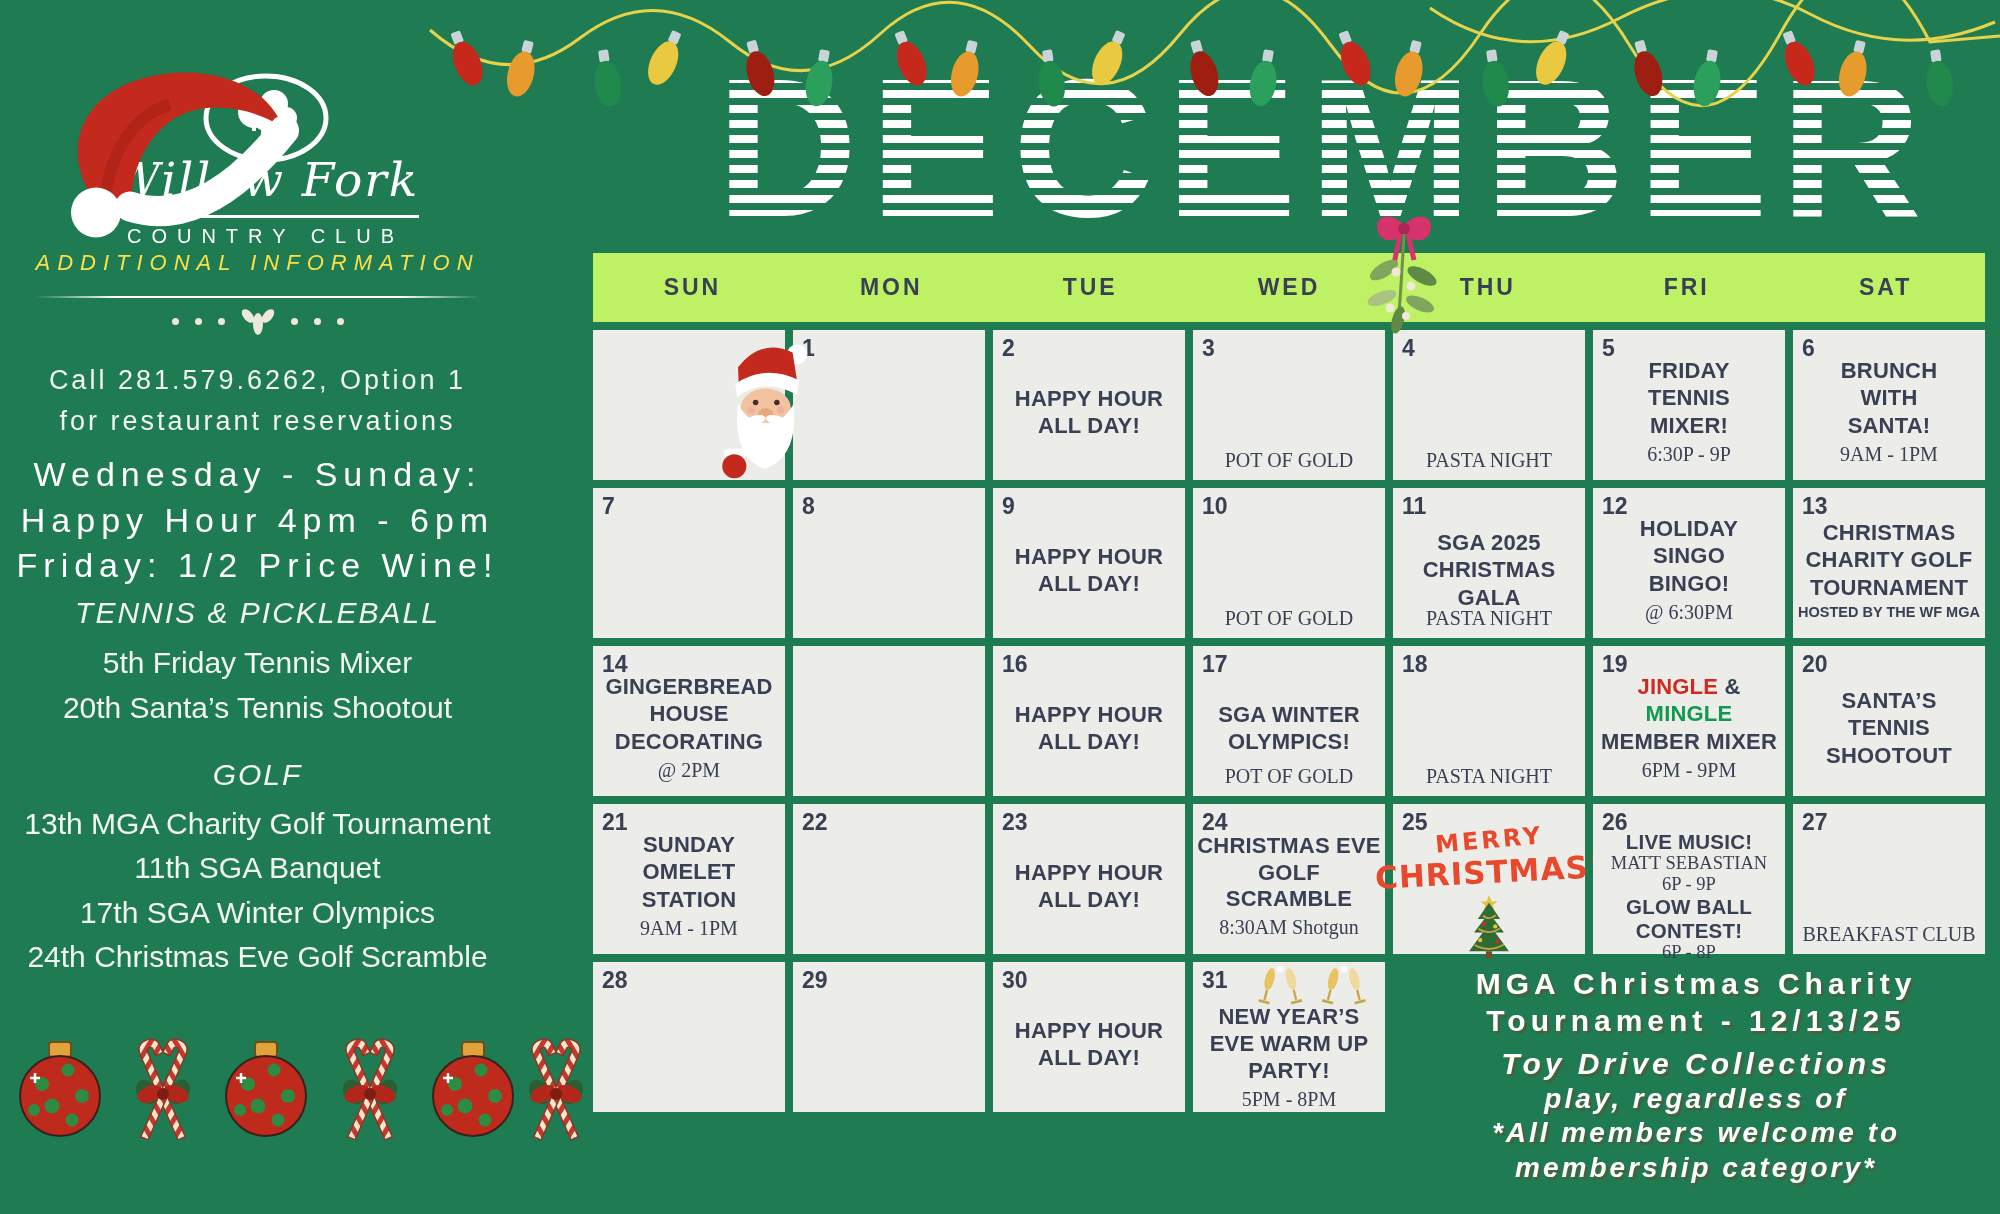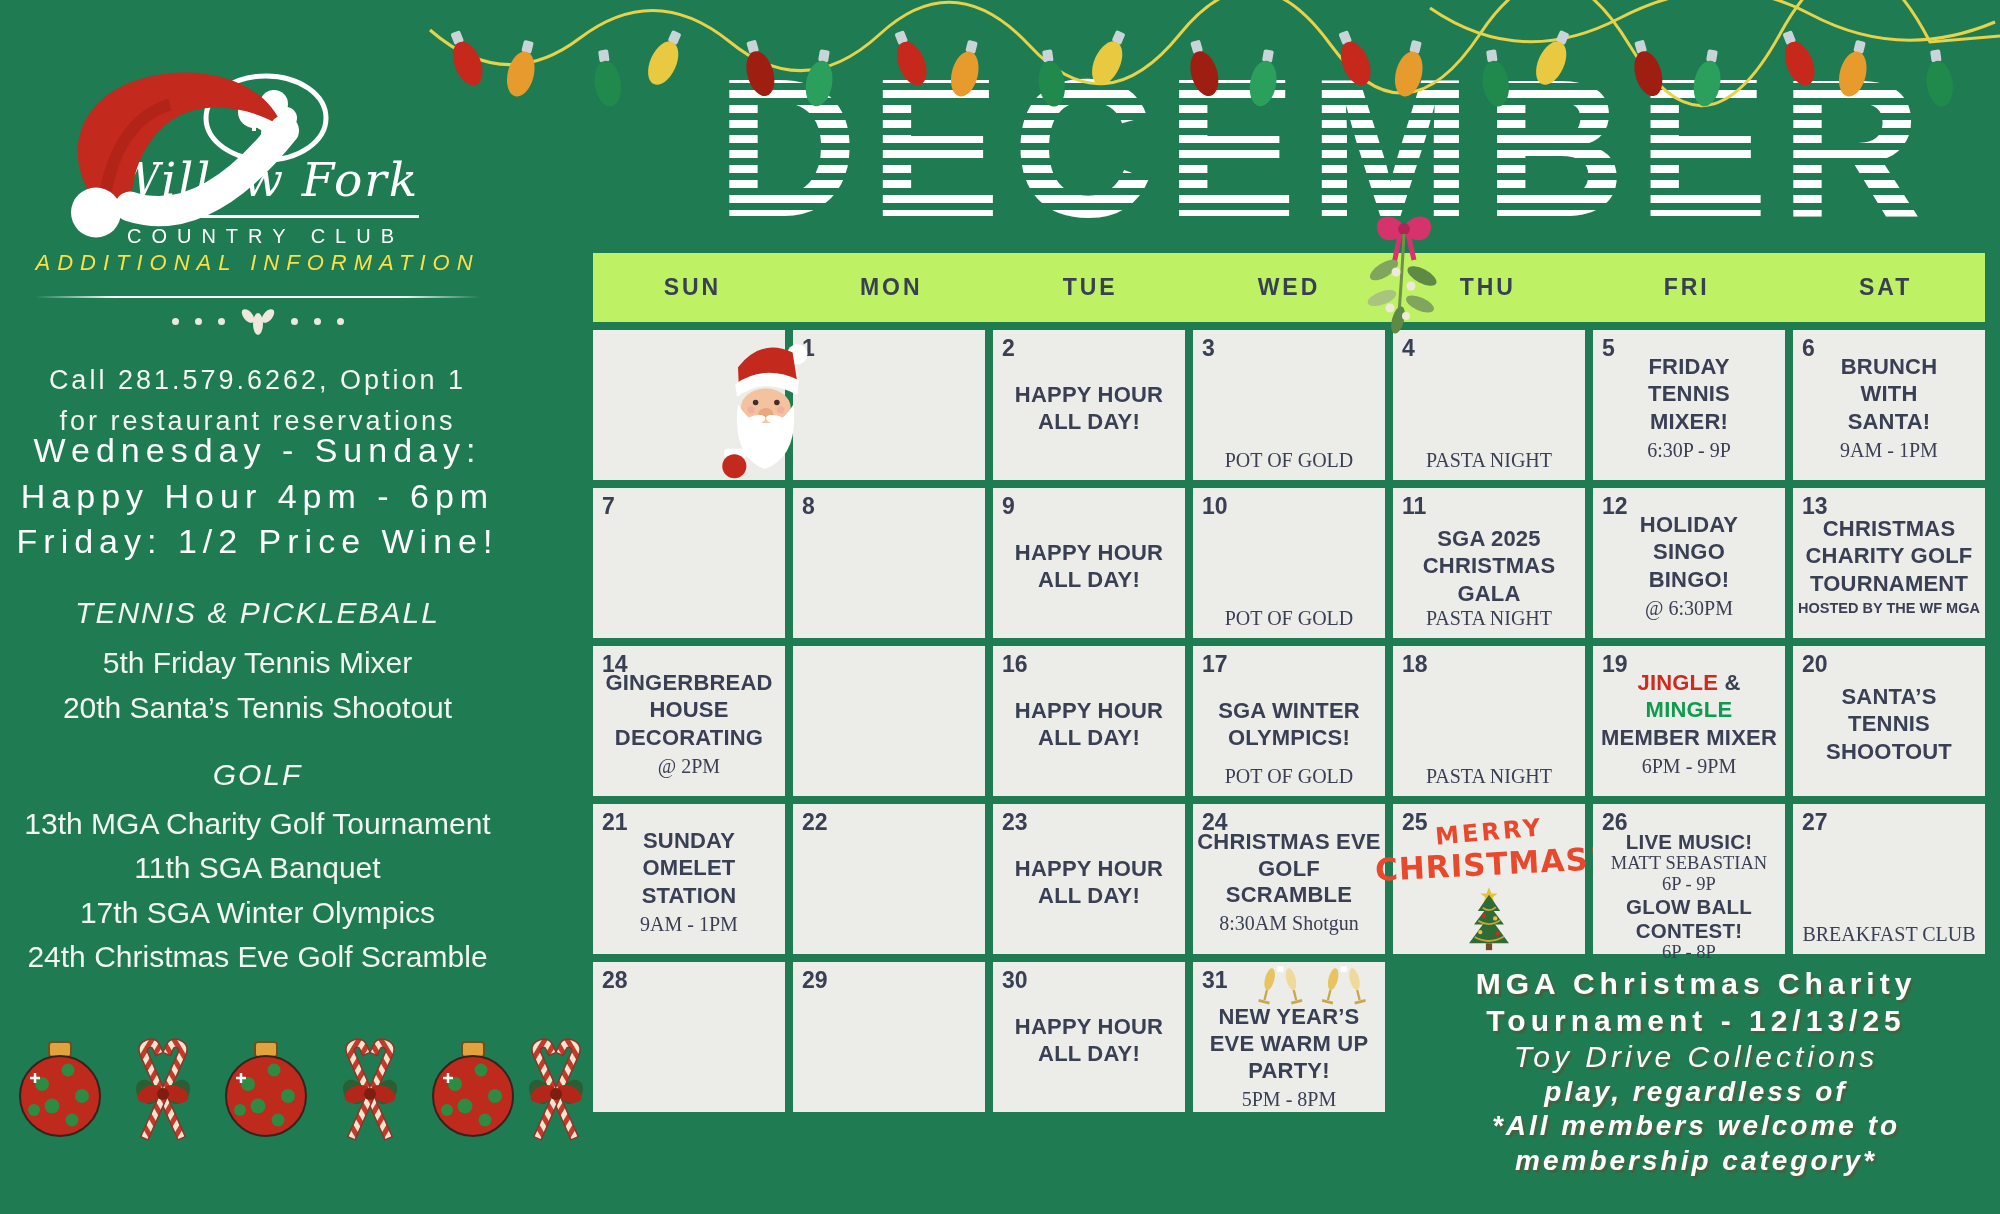--- a/index.html
+++ b/index.html
@@ -27,21 +27,21 @@
   .logo-sub{font-size:20px;letter-spacing:10px;color:#fff;}
   .side-heading{position:absolute;left:0;top:250px;width:515px;text-align:center;
     font-style:italic;font-size:22px;letter-spacing:7px;color:#fde047;}
   .side-divider{position:absolute;left:35px;top:296px;width:445px;height:2px;
     background:linear-gradient(90deg,rgba(255,255,255,0),#fff 18%,#fff 82%,rgba(255,255,255,0));}
   .side-dots{position:absolute;left:0;top:306px;width:515px;display:flex;align-items:center;
     justify-content:center;gap:16px;}
   .dot{width:7px;height:7px;border-radius:50%;background:#EDE8DB;}
   .call-block{position:absolute;left:0;top:360px;width:515px;text-align:center;
     font-size:27px;letter-spacing:3px;line-height:1.5;color:#F2F5F1;}
-  .happy-block{position:absolute;left:0;top:428px;width:515px;text-align:center;
+  .happy-block{position:absolute;left:0;top:452px;width:515px;text-align:center;
     font-size:34px;letter-spacing:6px;line-height:1.34;color:#FFFFFF;}
   .tennis-head{position:absolute;left:0;top:596px;width:515px;text-align:center;
     font-style:italic;font-size:30px;letter-spacing:2px;}
   .tennis-items{position:absolute;left:0;top:640px;width:515px;text-align:center;
     font-size:30px;line-height:1.5;}
   .golf-head{position:absolute;left:0;top:758px;width:515px;text-align:center;
     font-style:italic;font-size:30px;letter-spacing:2px;}
   .golf-items{position:absolute;left:0;top:802px;width:515px;text-align:center;
     font-size:30px;line-height:1.48;}
   .ornaments{position:absolute;left:8px;top:1036px;width:580px;height:115px;}
@@ -49,21 +49,21 @@
   
   .weekday-row{position:absolute;left:593px;top:253px;width:1392px;height:69px;background:#bef264;
     display:grid;grid-template-columns:repeat(7,1fr);align-items:center;z-index:1;}
   .weekday{text-align:center;font-weight:bold;font-size:23px;letter-spacing:3px;color:#3A4054;}
   .grid{position:absolute;left:593px;top:330px;width:1392px;z-index:1;
     display:grid;grid-template-columns:repeat(7,192px);grid-auto-rows:150px;gap:8px;}
   .cell{background:#ECECE9;position:relative;display:flex;flex-direction:column;}
   .cell.z-top{z-index:5;overflow:visible;}
   .daynum{position:absolute;top:5px;left:9px;font-weight:bold;font-size:23px;color:#3A4054;z-index:2;}
   .cell-mid{flex:1;display:flex;flex-direction:column;justify-content:center;align-items:center;
-    padding:14px 4px 8px;gap:2px;border-radius:24px;}
+    padding:22px 4px 8px;gap:2px;border-radius:24px;}
   .cell.pad-top .cell-mid{padding-top:42px;justify-content:center;}
   .cell.tight .cell-mid{gap:0;padding-top:26px;padding-bottom:2px;}
   .cell-bottom{position:absolute;left:0;bottom:8px;width:100%;text-align:center;}
   .line{text-align:center;}
   .line.t{font-weight:bold;font-size:22px;line-height:1.14;color:#3A4054;letter-spacing:0.2px;}
   .cell.tight .line.t{font-size:20.5px;}
   .line.serif{font-family:"Liberation Serif",serif;font-size:20px;color:#3A4054;margin-top:3px;}
   .line.serif.sm{font-size:18.5px;margin-top:0;}
   .line.sub{font-weight:bold;font-size:14.5px;color:#3A4054;margin-top:2px;}
   .line .tr, .line.tr{color:#CE2A1E;}
@@ -75,21 +75,21 @@
   .deco-santa{position:absolute;right:-36px;top:4px;width:116px;height:148px;z-index:6;}
   .deco-champagne{position:absolute;top:2px;right:2px;width:140px;height:44px;}
   .deco-tree{width:72px;height:66px;margin:2px auto 0;}
   .deco svg{width:100%;height:100%;display:block;}
   .mistletoe{position:absolute;left:1356px;top:212px;width:96px;height:122px;z-index:6;pointer-events:none;}
 
   
   .footer-note{position:absolute;left:1398px;top:966px;width:596px;text-align:center;color:#ffffff;
     text-shadow:2.5px 2.5px 0 rgba(110,72,38,0.45);}
   .f-bold{font-weight:bold;font-size:30px;letter-spacing:5px;line-height:1.22;}
-  .f-italic{font-weight:normal;font-style:italic;font-size:30px;letter-spacing:4px;line-height:1.2;}
+  .f-italic{font-weight:bold;font-style:italic;font-size:30px;letter-spacing:4px;line-height:1.2;margin-top:7px;}
   .f-light{font-size:27px;letter-spacing:4px;line-height:1.3;}
   .f-small-italic{font-weight:bold;font-style:italic;font-size:28px;letter-spacing:3px;line-height:1.22;}
 </style>
 </head>
 <body>
 
 <svg class="lights" viewBox="0 0 2000 190">
   <path d="M430,30 Q505,95 580,38 T730,42 T880,34 T1030,46 T1180,34 T1330,44 T1480,34 T1630,46 T1780,34 T1930,42 L2000,36" fill="none" stroke="#E6D24B" stroke-width="3"></path>
   <path d="M1430,8 Q1520,70 1620,18 T1810,14 T1995,22" fill="none" stroke="#E6D24B" stroke-width="3"></path>
   <g id="bulbs">

